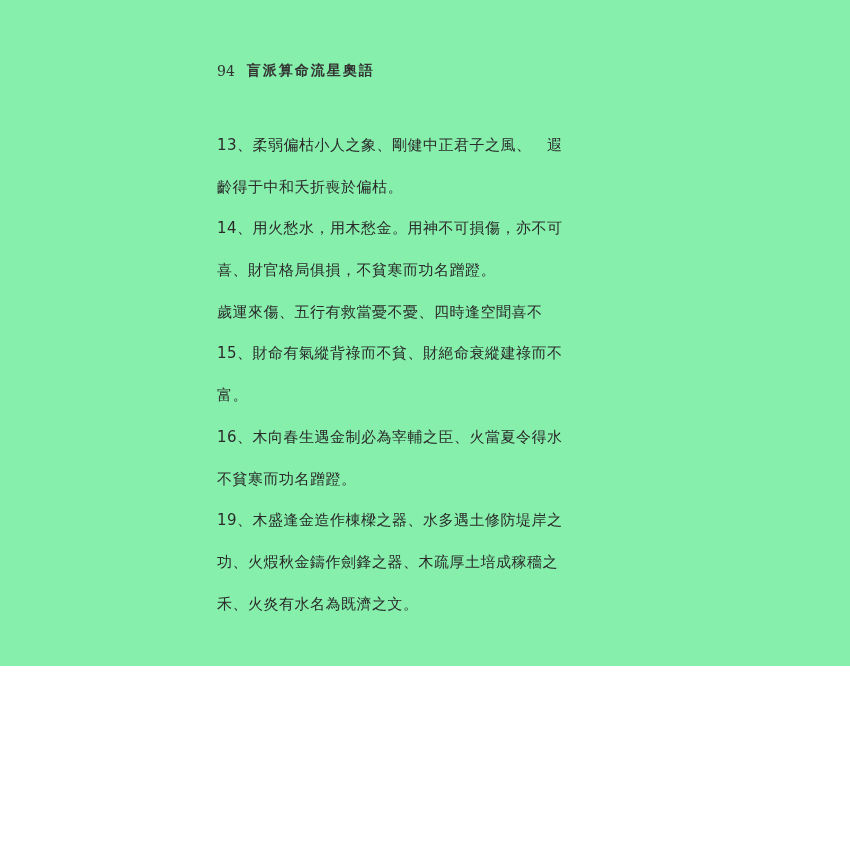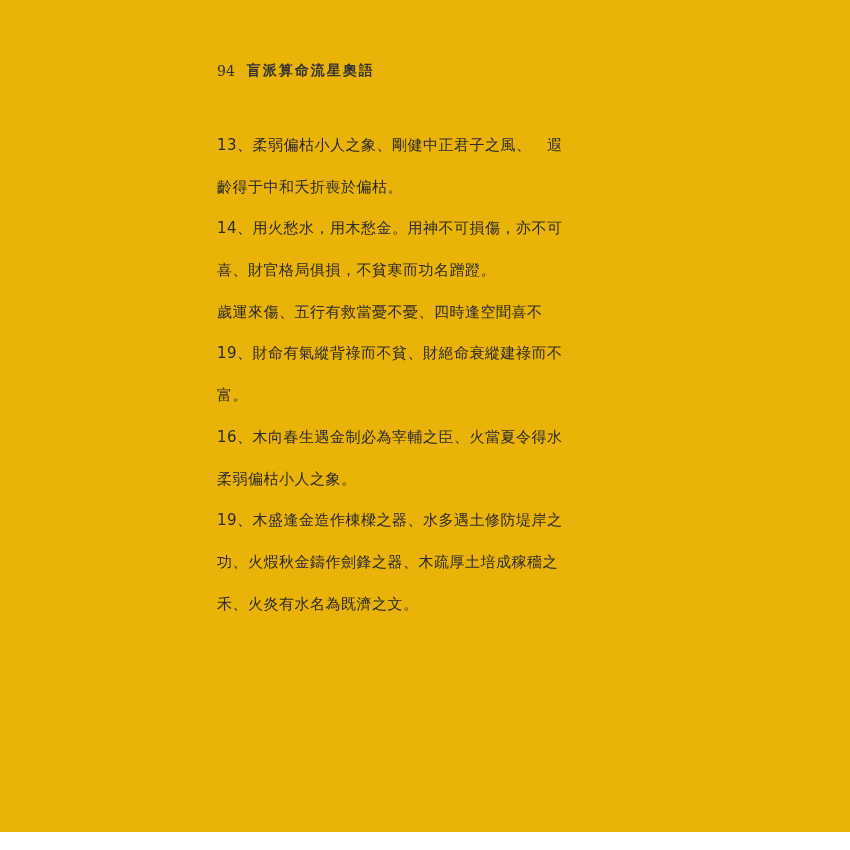--- a/index.html
+++ b/index.html
@@ -11,22 +11,22 @@
       width: 850px;
       height: 850px;
       position: relative;
       overflow: hidden;
       font-family: "DejaVu Sans", "Liberation Sans", sans-serif;
       color: #2a2a2a;
     }
     .page {
       position: absolute;
       left: 0; top: 0;
-      width: 850px; height: 832px;
-      background: #eab308;
+      width: 850px; height: 666px;
+      background: #86efac;
     }
     .running-header {
       position: absolute;
       left: 217px;
       top: 61px;
       height: 20px;
       display: flex;
       align-items: center;
       font-family: "DejaVu Serif", "Liberation Serif", serif;
       font-size: 14px;
@@ -64,21 +64,21 @@
     <span class="page-number">94</span>
     <span class="book-title">盲派算命流星奧語</span>
   </div>
 
   <div class="body-text">
     <div class="line">13、柔弱偏枯小人之象、剛健中正君子之風、　遐</div>
     <div class="line">齡得于中和夭折喪於偏枯。</div>
     <div class="line">14、用火愁水，用木愁金。用神不可損傷，亦不可</div>
     <div class="line">喜、財官格局俱損，不貧寒而功名蹭蹬。</div>
     <div class="line">歲運來傷、五行有救當憂不憂、四時逢空聞喜不</div>
-    <div class="line">19、財命有氣縱背祿而不貧、財絕命衰縱建祿而不</div>
+    <div class="line">15、財命有氣縱背祿而不貧、財絕命衰縱建祿而不</div>
     <div class="line">富。</div>
     <div class="line">16、木向春生遇金制必為宰輔之臣、火當夏令得水</div>
-    <div class="line">柔弱偏枯小人之象。</div>
+    <div class="line">不貧寒而功名蹭蹬。</div>
     <div class="line">19、木盛逢金造作棟樑之器、水多遇土修防堤岸之</div>
     <div class="line">功、火煆秋金鑄作劍鋒之器、木疏厚土培成稼穡之</div>
     <div class="line">禾、火炎有水名為既濟之文。</div>
   </div>
 </div>
 
 </body></html>

